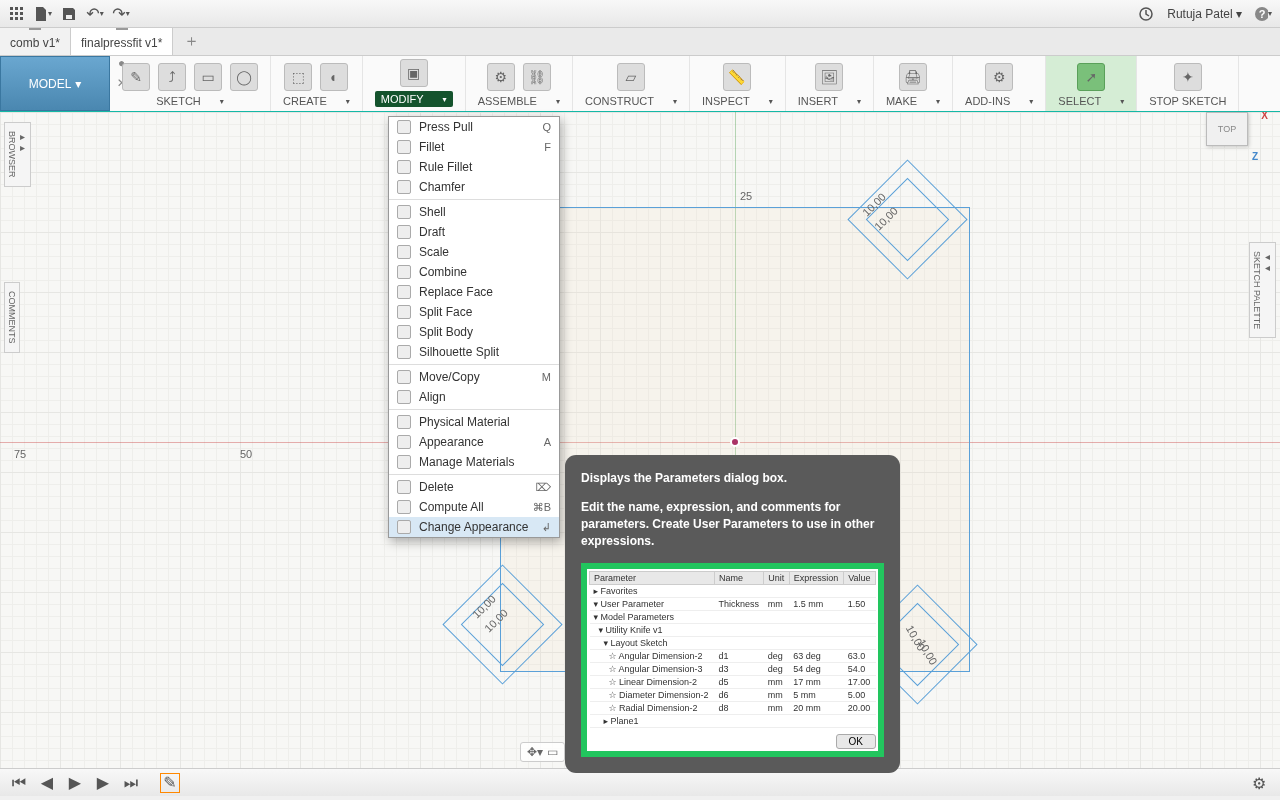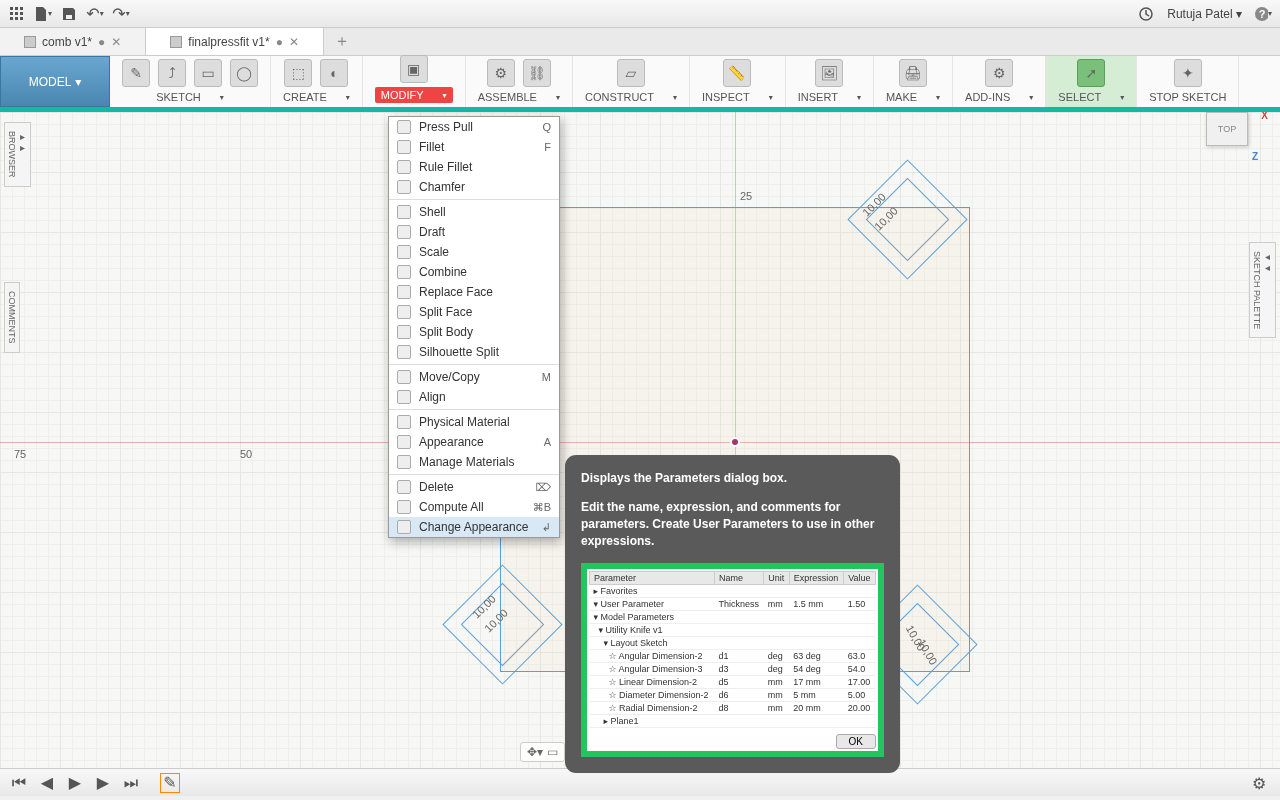--- a/index.html
+++ b/index.html
@@ -7,32 +7,32 @@
 
 
 .top-toolbar { height: 28px; background: linear-gradient(#f8f8f8,#e8e8e8); border-bottom: 1px solid #ccc; display: flex; align-items: center; padding: 0 8px; gap: 12px; }
 .top-toolbar .tb-group { display: flex; gap: 8px; align-items: center; }
 .top-toolbar .spacer { flex: 1; }
 .top-toolbar .icon-btn { width: 18px; height: 18px; display: flex; align-items: center; justify-content: center; color: #555; cursor: pointer; }
 .user-label { font-size: 12px; color: #444; cursor: pointer; }
 
 
 .tab-bar { height: 28px; background: #eaeaea; border-bottom: 1px solid #ccc; display: flex; align-items: stretch; }
-.doc-tab { display: flex; align-items: center; gap: 6px; padding: 0 24px; border-right: 1px solid #ccc; font-size: 12px; color: #444; background: #f2f2f2; cursor: pointer; max-width: 200px; }
+.doc-tab { display: flex; align-items: center; gap: 6px; padding: 0 10px; border-right: 1px solid #ccc; font-size: 12px; color: #444; background: #f2f2f2; cursor: pointer; max-width: 200px; flex-direction: column; }
 .doc-tab.active { background: #fff; }
 .doc-tab .dot { color: #888; }
 .doc-tab .close { color: #888; font-size: 12px; }
 .doc-tab .cube { width: 12px; height: 12px; background: #ccc; border: 1px solid #999; }
 .new-tab { display:flex; align-items:center; padding:0 10px; cursor:pointer; color:#888; }
 
 
-.ribbon { height: 56px; background: #fafafa; border-bottom: 5px solid #14b8a6; display: flex; align-items: stretch; }
+.ribbon { height: 56px; background: #fafafa; border-bottom: 1px solid #14b8a6; display: flex; align-items: stretch; }
 .model-btn { width: 110px; background: linear-gradient(#6aa7d0,#4a87b0); color: #fff; font-size: 12px; display:flex; align-items:center; justify-content:center; gap:4px; border:1px solid #3a77a0; cursor:pointer; }
 .ribbon-group { display:flex; flex-direction:column; align-items:center; justify-content:flex-end; padding: 4px 12px 4px; border-right: 1px solid #e5e5e5; cursor:pointer; }
-.ribbon-group.active .label { background:#ef4444; color:#fff; padding:2px 6px; border-radius:2px; }
+.ribbon-group.active .label { background:#14532d; color:#fff; padding:2px 6px; border-radius:2px; }
 .ribbon-group.selected { background:#d5edd5; }
 .ribbon-group .icons { display:flex; gap:8px; margin-bottom:4px; }
 .ribbon-group .ricon { width:28px; height:28px; background:#ddd; border:1px solid #bbb; border-radius:3px; display:flex; align-items:center; justify-content:center; font-size:14px; color:#666; }
 .ribbon-group .label { font-size: 11px; color:#555; display:flex; align-items:center; gap:19px; }
 .ribbon-group .label .caret { font-size:8px; }
 
 
 .canvas-area { position: relative; height: calc(800px - 28px - 28px - 60px - 28px); background: #f7f7f5; overflow:hidden; }
 .grid-bg { position:absolute; inset:0;
   background-image:

